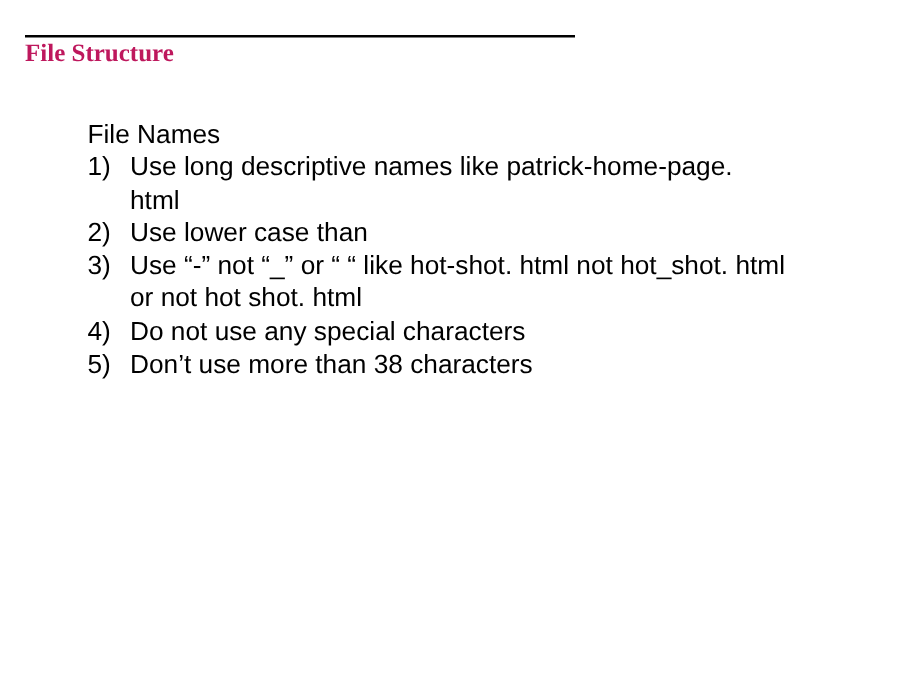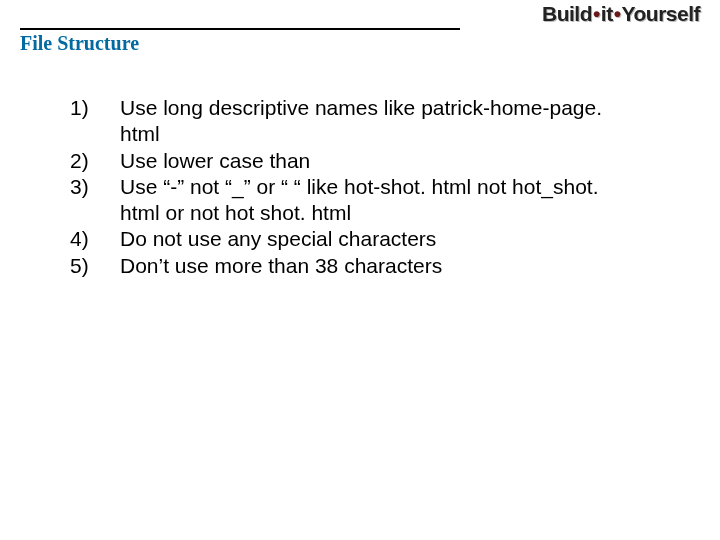--- a/index.html
+++ b/index.html
@@ -39,21 +39,21 @@
   .rule {
     border: none;
     border-top: 2px solid #000;
     margin: 0 0 2px 0;
     width: 440px;
   }
   .page-title {
     font-family: "Times New Roman", Times, serif;
     font-weight: bold;
     font-size: 20px;
-    color: #0369a1;
+    color: #be185d;
     margin-top: 2px;
   }
   .content {
     padding: 40px 0 0 70px;
     font-size: 21px;
     line-height: 1.25;
     width: 560px;
   }
   .section-heading {
     margin-bottom: 0;
@@ -65,37 +65,34 @@
   }
   ol.rules li {
     display: flex;
     align-items: flex-start;
   }
   ol.rules li .num {
     min-width: 34px;
   }
   ol.rules li .txt {
     flex: 1;
-    margin-left: 16px;
   }
 </style>
 </head>
 <body>
 
 <div class="header-area">
-  <div class="logo">
-    <span>Build</span><span class="sep">•</span><span>it</span><span class="sep">•</span><span>Yourself</span>
-  </div>
   <div class="title-block">
     <hr class="rule">
     <div class="page-title">File Structure</div>
   </div>
 </div>
 
 <div class="content">
+  <div class="section-heading">File Names</div>
   <ol class="rules">
     <li>
       <span class="num">1)</span>
       <span class="txt">Use long descriptive names like patrick-home-page. html</span>
     </li>
     <li>
       <span class="num">2)</span>
       <span class="txt">Use lower case than</span>
     </li>
     <li>

